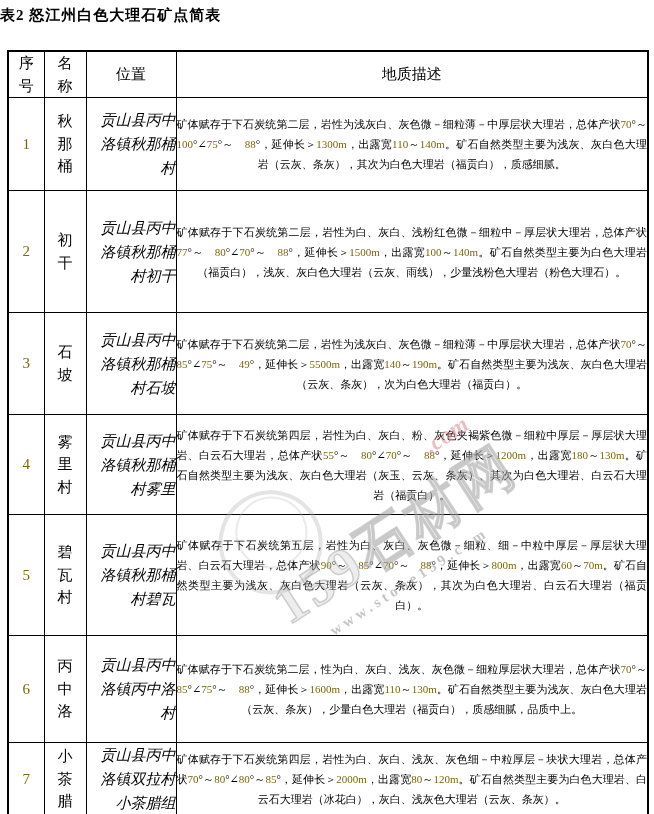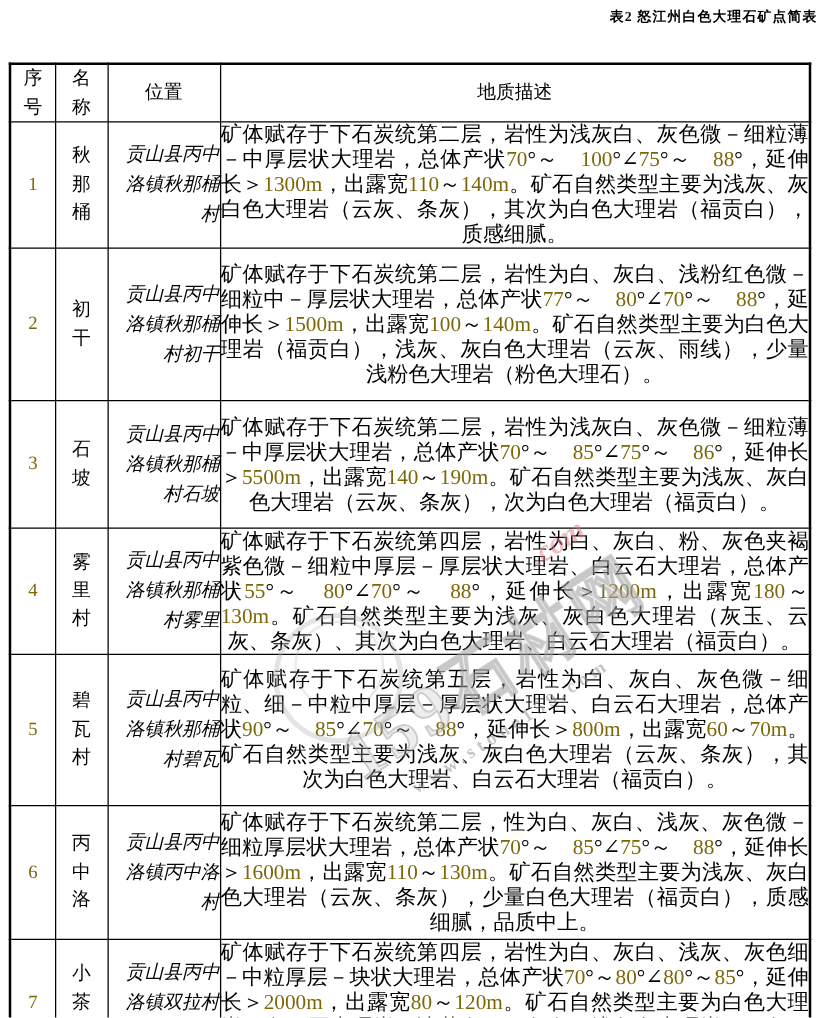--- a/index.html
+++ b/index.html
@@ -1,40 +1,40 @@
 <!DOCTYPE html>
 <html><head>
 <meta charset="utf-8">
 <style>
   html,body{margin:0;padding:0;}
   body{
     width:654px;height:814px;position:relative;background:#ffffff;overflow:hidden;
     font-family:"Liberation Serif","DejaVu Serif",serif;color:#000;
   }
   .doc-title{
-    position:absolute;top:6px;left:0;width:654px;text-align:right;
-    font-size:11px;font-weight:bold;letter-spacing:1px;
+    position:absolute;top:6px;left:0;width:654px;text-align:left;
+    font-size:15px;font-weight:bold;letter-spacing:1px;
   }
   table.mineral-table{
     position:absolute;top:50px;left:7px;width:640px;
     border-collapse:collapse;table-layout:fixed;
     border:2px solid #000;
   }
   .mineral-table th,.mineral-table td{
     border:1px solid #000;vertical-align:middle;padding:0;
     font-weight:normal;
   }
   .hr{height:45px;}
   .r1{height:93px;} .r2{height:122px;} .r3{height:102px;}
   .r4{height:100px;} .r5{height:121px;} .r6{height:107px;} .r7{height:73px;}
   .cell-no{ text-align:center;font-size:15px;line-height:1.5; }
   .cell-name{ text-align:center;font-size:15px;line-height:1.5;white-space:pre-line; }
   .cell-loc{ text-align:right;font-size:15px;line-height:1.6;padding:0 2px;font-style:italic; }
   .cell-desc{
-    font-size:17px;line-height:20px;padding:1px 4px;
+    font-size:11px;line-height:20px;padding:1px 4px;
     text-align:justify;text-align-last:center;
   }
   .head-cell{ text-align:center;font-size:15px;line-height:1.5;white-space:pre-line; }
   .num{ color:#7c6708; }
   
   .watermark{
     position:absolute;left:235px;top:418px;width:370px;height:235px;
     transform:rotate(-33deg);pointer-events:none;
   }
   .wm-circle{
@@ -96,21 +96,21 @@
     <td class="cell-name">初
 干</td>
     <td class="cell-loc">贡山县丙中洛镇秋那桶村初干</td>
     <td class="cell-desc">矿体赋存于下石炭统第二层，岩性为白、灰白、浅粉红色微－细粒中－厚层状大理岩，总体产状<span class="num">77</span>°～　<span class="num">80</span>°∠<span class="num">70</span>°～　<span class="num">88</span>°，延伸长＞<span class="num">1500m</span>，出露宽<span class="num">100</span>～<span class="num">140m</span>。矿石自然类型主要为白色大理岩（福贡白），浅灰、灰白色大理岩（云灰、雨线），少量浅粉色大理岩（粉色大理石）。</td>
   </tr>
   <tr class="r3">
     <td class="cell-no"><span class="num">3</span></td>
     <td class="cell-name">石
 坡</td>
     <td class="cell-loc">贡山县丙中洛镇秋那桶村石坡</td>
-    <td class="cell-desc">矿体赋存于下石炭统第二层，岩性为浅灰白、灰色微－细粒薄－中厚层状大理岩，总体产状<span class="num">70</span>°～　<span class="num">85</span>°∠<span class="num">75</span>°～　<span class="num">86</span>°，延伸长＞<span class="num">5500m</span>，出露宽<span class="num">140</span>～<span class="num">190m</span>。矿石自然类型主要为浅灰、灰白色大理岩（云灰、条灰），次为白色大理岩（福贡白）。</td>
+    <td class="cell-desc">矿体赋存于下石炭统第二层，岩性为浅灰白、灰色微－细粒薄－中厚层状大理岩，总体产状<span class="num">70</span>°～　<span class="num">85</span>°∠<span class="num">75</span>°～　<span class="num">49</span>°，延伸长＞<span class="num">5500m</span>，出露宽<span class="num">140</span>～<span class="num">190m</span>。矿石自然类型主要为浅灰、灰白色大理岩（云灰、条灰），次为白色大理岩（福贡白）。</td>
   </tr>
   <tr class="r4">
     <td class="cell-no"><span class="num">4</span></td>
     <td class="cell-name">雾
 里
 村</td>
     <td class="cell-loc">贡山县丙中洛镇秋那桶村雾里</td>
     <td class="cell-desc">矿体赋存于下石炭统第四层，岩性为白、灰白、粉、灰色夹褐紫色微－细粒中厚层－厚层状大理岩、白云石大理岩，总体产状<span class="num">55</span>°～　<span class="num">80</span>°∠<span class="num">70</span>°～　<span class="num">88</span>°，延伸长＞<span class="num">1200m</span>，出露宽<span class="num">180</span>～<span class="num">130m</span>。矿石自然类型主要为浅灰、灰白色大理岩（灰玉、云灰、条灰）、其次为白色大理岩、白云石大理岩（福贡白）。</td>
   </tr>
   <tr class="r5">

